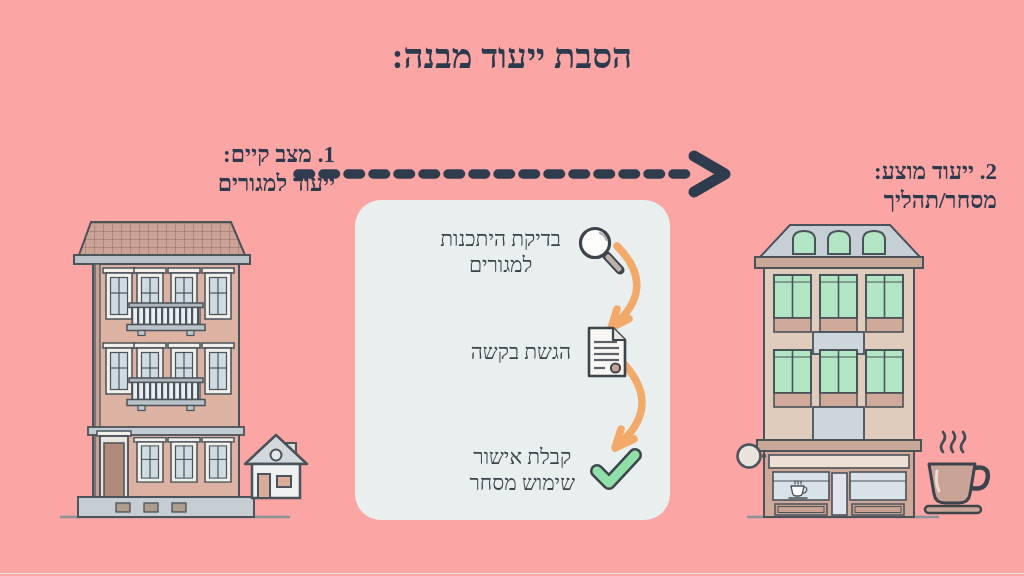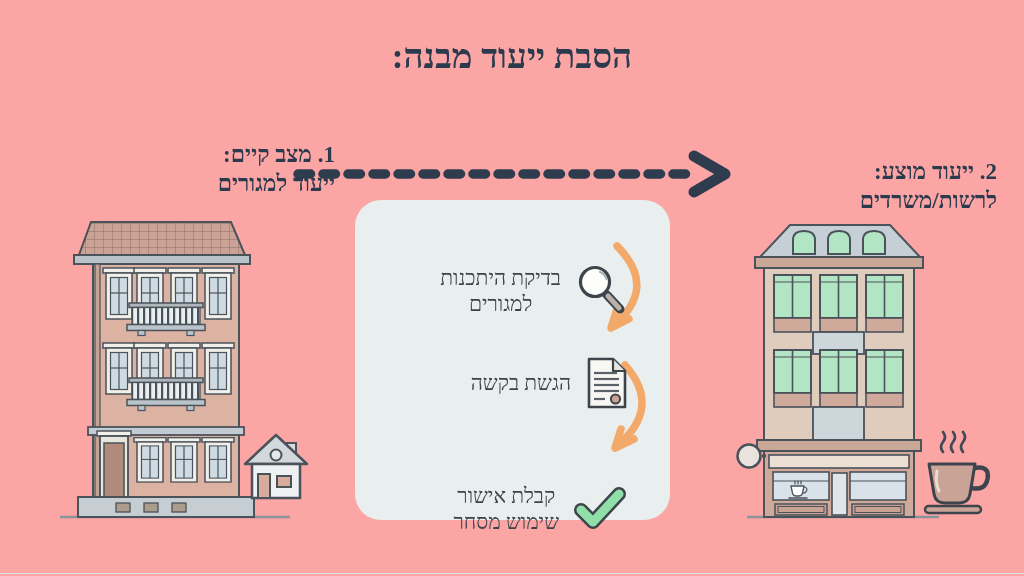--- a/index.html
+++ b/index.html
@@ -20,47 +20,47 @@
     font-size:23px;font-weight:bold;line-height:1.28;color:#2b3a4d;
   }
   .side-label.left{left:55px;width:280px;}
   .side-label.right{left:702px;width:295px;margin-top:17px;}
   .flow-arrow{position:absolute;left:288px;top:148px;}
   .panel{
     position:absolute;left:355px;top:200px;width:315px;height:320px;
     background:#e9eeee;border-radius:26px;
   }
   .arrows-overlay{position:absolute;left:0;top:0;width:315px;height:320px;}
-  .step-row{position:absolute;display:flex;align-items:center;gap:13px;margin-top:39px;}
+  .step-row{position:absolute;display:flex;align-items:center;gap:13px;}
   .step-row .step-text{
     text-align:center;direction:rtl;color:#3c434b;
     font-size:21px;line-height:1.24;white-space:nowrap;
   }
   .row-1{top:24px;right:42px;}
-  .row-2{top:116px;right:40px;}
-  .row-3{top:244px;right:42px;}
+  .row-2{top:124px;right:40px;}
+  .row-3{top:244px;right:26px;}
   .abs{position:absolute;}
   .bottom-edge{position:absolute;left:0;right:0;bottom:2px;height:1px;background:#e2e2de;}
 </style>
 </head>
 <body>
 
 <div class="canvas">
 
   <div class="title">
     <div>הסבת ייעוד מבנה:</div>
   </div>
 
   <div class="side-label left">
     <div>1. מצב קיים:</div>
     <div>ייעוד למגורים</div>
   </div>
   <div class="side-label right">
     <div>2. ייעוד מוצע:</div>
-    <div>לרשות/משרדים</div>
+    <div>מסחר/תהליך</div>
   </div>
 
   <svg class="flow-arrow" width="465" height="52" viewBox="0 0 465 52">
     <line x1="10" y1="26" x2="406" y2="26" stroke="#2e3c4e" stroke-width="9.5" stroke-dasharray="12.5 12.5" stroke-linecap="round"></line>
     <path d="M406,8 L437,26 L406,44" stroke="#2e3c4e" stroke-width="11" fill="none" stroke-linecap="round" stroke-linejoin="round"></path>
   </svg>
 
   <div class="panel">
 
     <svg class="arrows-overlay" viewBox="0 0 315 320">

